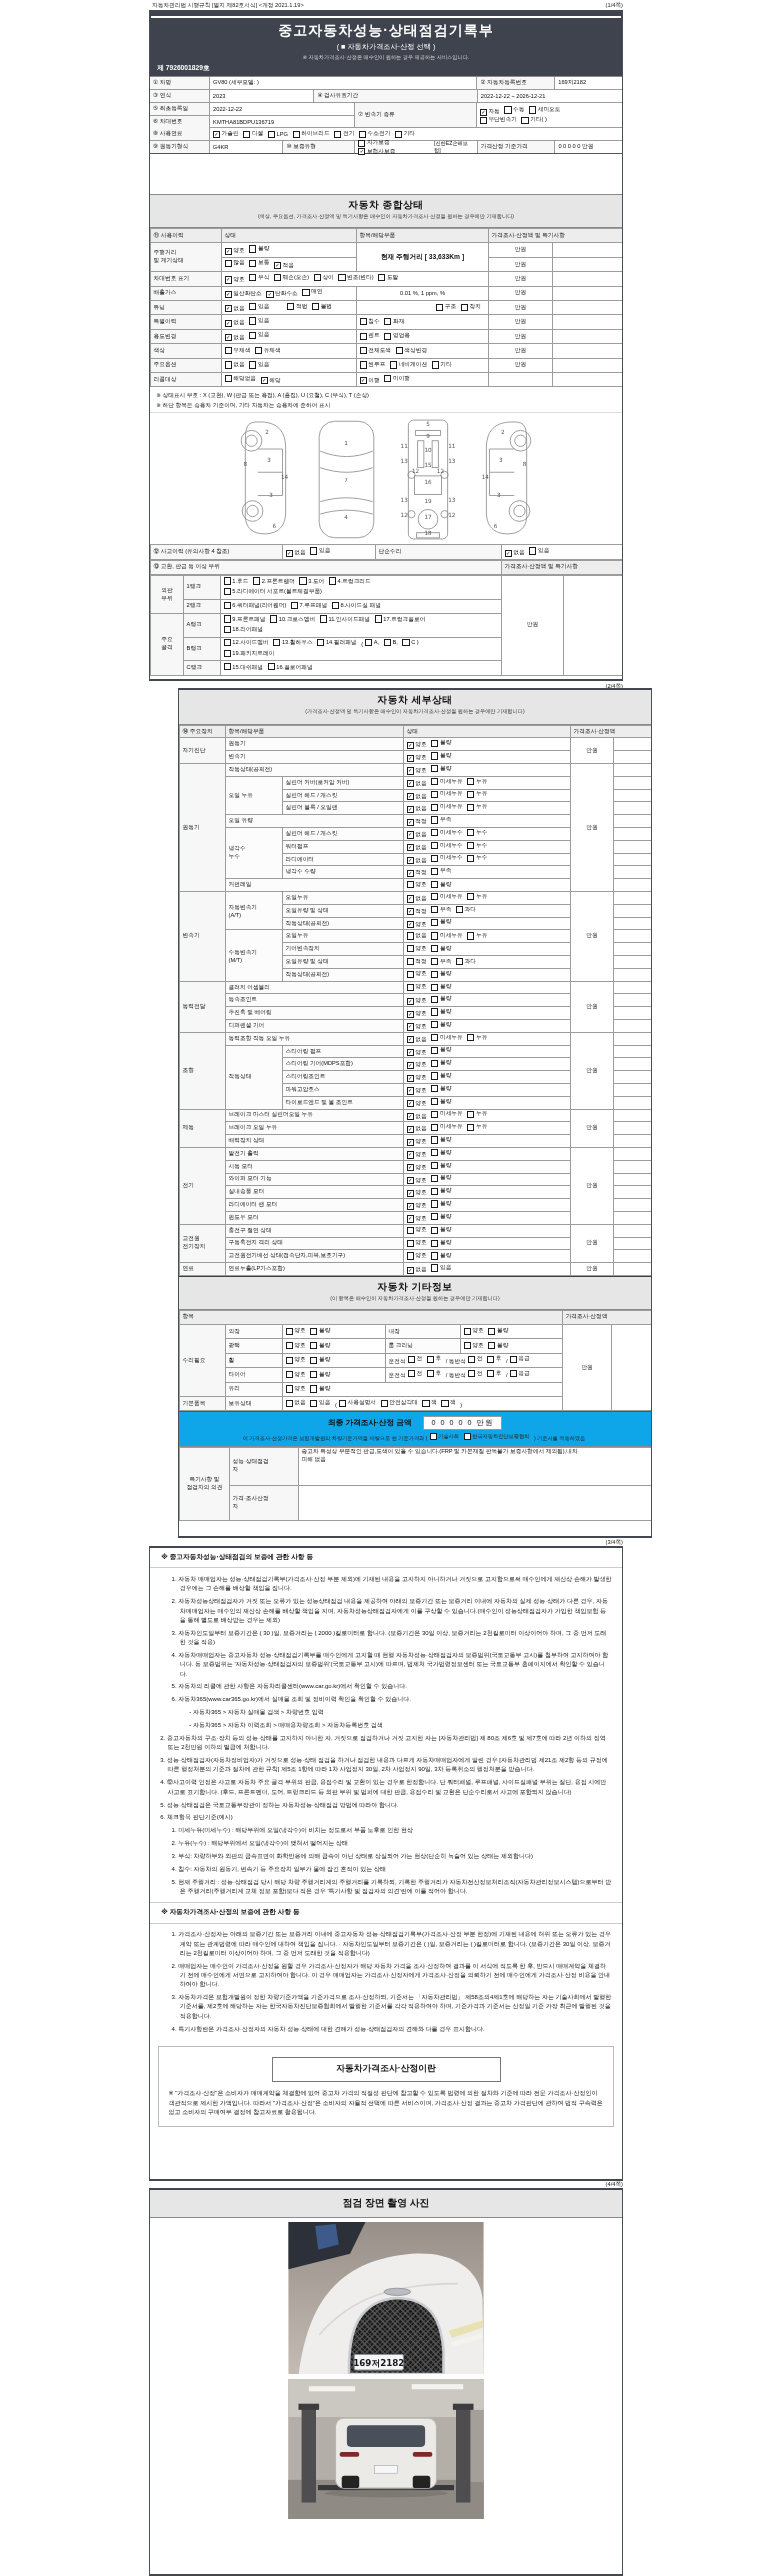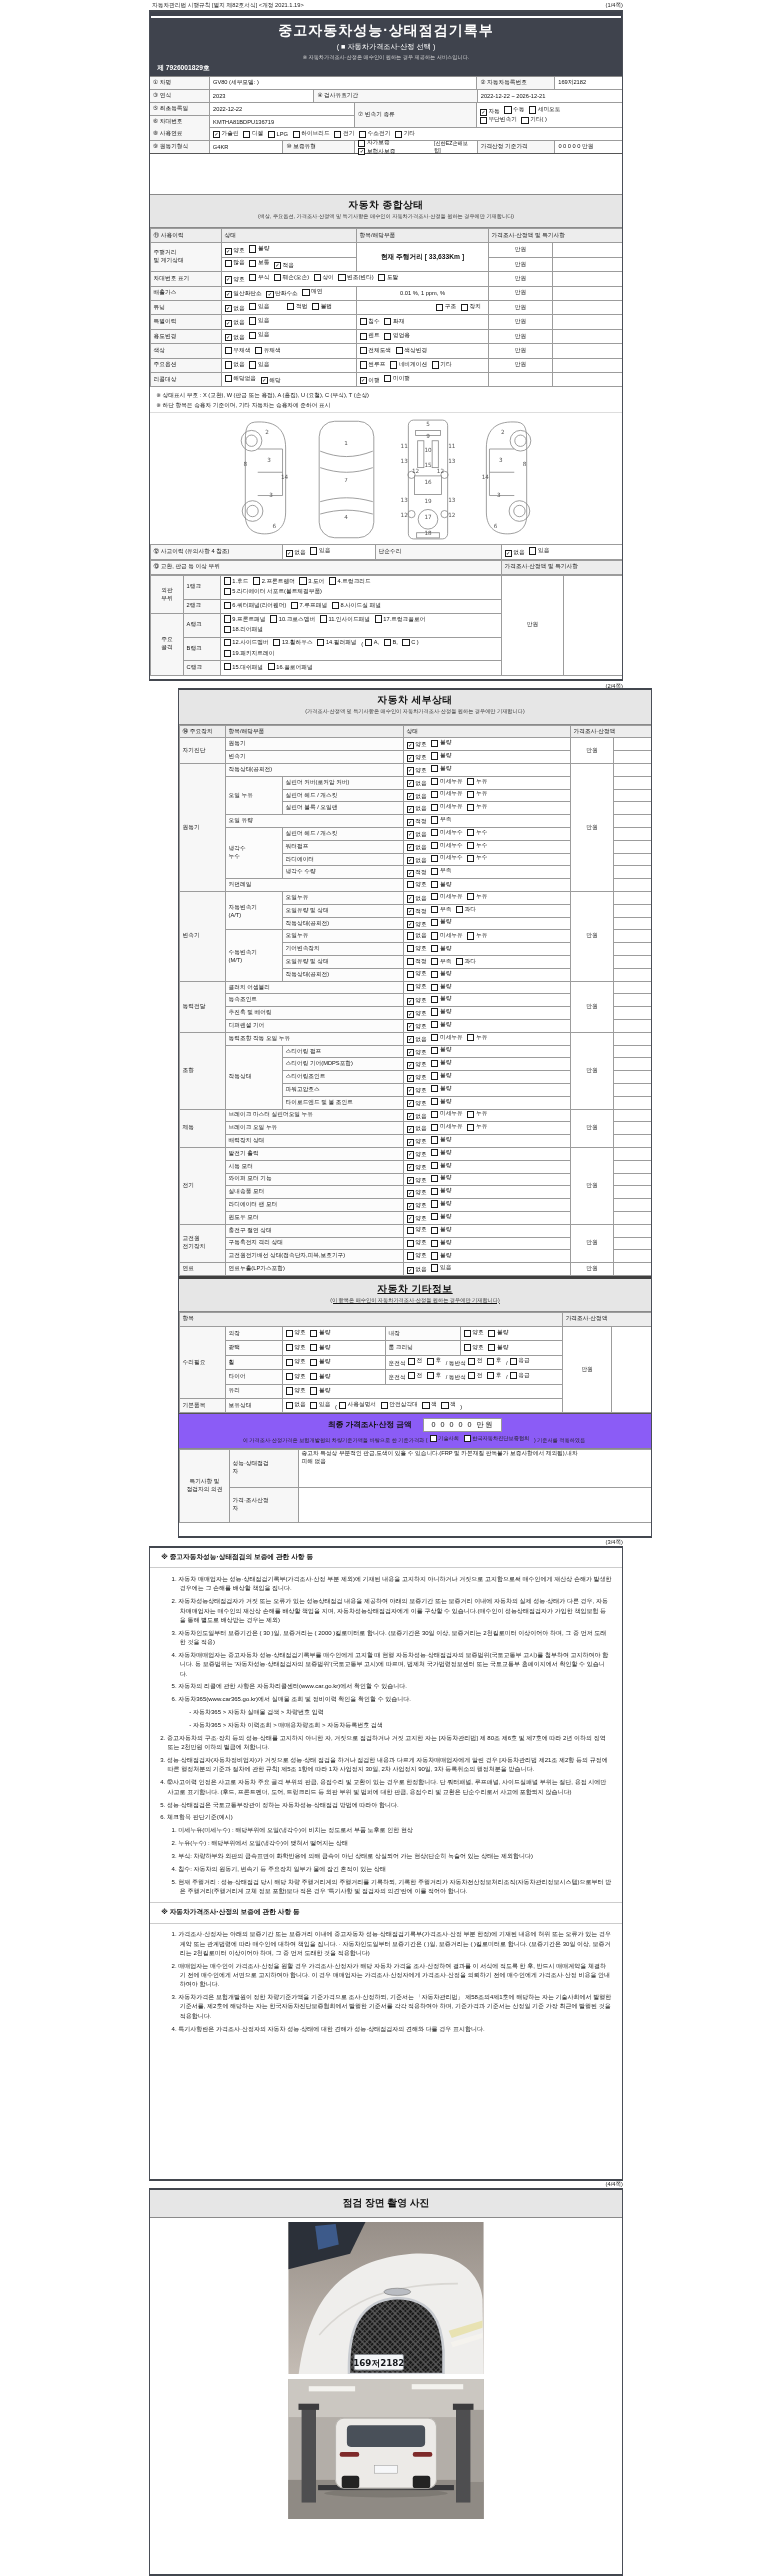--- a/index.html
+++ b/index.html
@@ -54,21 +54,21 @@
   .nt{padding:3.1px 10.3px 2.1px 10.3px;font-size:6px;line-height:9.3px;}
   .nli{margin:3.6px 0;}
   .nli.lv0{padding-left:7.2px;text-indent:-7.2px;}
   .nli.lv1{margin-left:11.3px;padding-left:8.2px;text-indent:-8.2px;}
   .nli.lv2{margin-left:29px;}
   .nsub{font-size:6.7px;font-weight:bold;padding:5.2px 11.3px;border-bottom:0.5px solid #ccc;border-top:0.5px solid #ccc;}
   .vbox{width:227px;margin:8.2px auto 5.2px;border:0.8px solid #777;text-align:center;font-size:8.8px;font-weight:bold;padding:5.2px 0;}
   .vboxwrap{border:0.5px solid #bbb;margin:6.2px 8.2px 7.2px;padding:2.1px 5.2px 6.2px;}
   .vnote{font-size:6px;line-height:9.8px;padding:2.1px 4.1px;}
   
-  .fband{background:#8b5cf6;border-top:1px solid #555;border-bottom:0.5px solid #8a8a8a;text-align:center;padding:3.6px 0 4.1px;}
+  .fband{background:#0ea5e9;border-top:1px solid #555;border-bottom:0.5px solid #8a8a8a;text-align:center;padding:3.6px 0 4.1px;}
   .famount{display:inline-block;border:0.5px solid #999;background:#fff;padding:1px 7.2px;font-size:7.2px;margin-left:9.3px;letter-spacing:1.5px;}
   .fband .ft{font-size:7.7px;font-weight:bold;display:inline-block;vertical-align:middle;}
   .fnote{font-size:5.2px;margin-top:2.6px;color:#222;}
   
   .photoband{background:#e6e6e6;border-bottom:0.5px solid #8a8a8a;text-align:center;padding:7.2px 0;}
   .photoband .bt{font-size:9.8px;font-weight:bold;}
   .photos{display:flex;flex-direction:column;align-items:center;gap:4.1px;padding-top:4.1px;}
   .signbox{margin:4.1px 6.2px 3.1px;border:0.5px solid #999;position:relative;}
   .signhd{text-align:center;font-size:8.8px;font-weight:bold;padding:4.1px 0 2.1px;}
   .fee{position:absolute;right:7.2px;top:5.2px;color:#1f35cf;font-weight:bold;font-size:7.2px;}
@@ -1178,21 +1178,21 @@
             </span><span class="ck">
               <i class="bx"></i>
               <em>있음</em>
             </span></td>
           <td class="price" style="height: 10.8px;"><span class="tx">만원</span> </td>
           <td class="blank" style="height: 10.8px;"></td>
         </tr>
       </tbody>
     </table>
 
-  <div class="band" style="height:25px;border-top:3px solid #404040;text-decoration:underline;">
+  <div class="band" style="height:25px;border-top:1px solid #404040;">
     <div class="bt">자동차 기타정보</div>
     <div class="bn">(이 항목은 매수인이 자동차가격조사·산정을 원하는 경우에만 기재합니다)</div>
   </div>
   <table class="frm">
       <colgroup>
         <col style="width:46px">
         <col style="width:57px">
         <col style="width:103px">
         <col style="width:75px">
         <col style="width:102px">
@@ -1389,20 +1389,24 @@
       <div class="nli lv1">4.  침수: 자동차의 원동기, 변속기 등 주요장치 일부가 물에 잠긴 흔적이 있는 상태</div>
       <div class="nli lv1">5.  현재 주행거리 : 성능·상태점검 당시 해당 차량 주행거리계의 주행거리를 기록하되, 기록한 주행거리가 자동차전산정보처리조직(자동차관리정보시스템)으로부터 받은 주행거리(주행거리계 교체 정보 포함)보다 적은 경우 '특기사항 및 점검자의 의견'란에 이를 적어야 합니다.</div>
     </div>
   <div class="nsub">※ 자동차가격조사·산정의 보증에 관한 사항 등</div>
   <div class="nt">
       <div class="nli lv1">1.  가격조사·산정자는 아래의 보증기간 또는 보증거리 이내에 중고자동차 성능·상태점검기록부(가격조사·산정 부분 한정)에 기재된 내용에 허위 또는 오류가 있는 경우 계약 또는 관계법령에 따라 매수인에 대하여 책임을 집니다.  · 자동차인도일부터 보증기간은 (      )일, 보증거리는 (      )킬로미터로 합니다. (보증기간은 30일 이상, 보증거리는 2천킬로미터 이상이어야 하며, 그 중 먼저 도래한 것을 적용합니다)</div>
       <div class="nli lv1">2.  매매업자는 매수인이 가격조사·산정을 원할 경우 가격조사·산정자가 해당 자동차 가격을 조사·산정하여 결과를 이 서식에 적도록 한 후, 반드시 매매계약을 체결하기 전에 매수인에게 서면으로 고지하여야 합니다. 이 경우 매매업자는 가격조사·산정자에게 가격조사·산정을 의뢰하기 전에 매수인에게 가격조사·산정 비용을 안내하여야 합니다.</div>
       <div class="nli lv1">3.  자동차가격은 보험개발원이 정한 차량기준가액을 기준가격으로 조사·산정하되, 기준서는 「자동차관리법」 제58조의4제1호에 해당하는 자는 기술사회에서 발행한 기준서를, 제2호에 해당하는 자는 한국자동차진단보증협회에서 발행한 기준서를 각각 적용하여야 하며, 기준가격과 기준서는 산정일 기준 가장 최근에 발행된 것을 적용합니다.</div>
       <div class="nli lv1">4.  특기사항란은 가격조사·산정자의 자동차 성능·상태에 대한 견해가 성능·상태점검자의 견해와 다를 경우 표시합니다.</div>
     </div>
+  <div class="vboxwrap">
+    <div class="vbox">자동차가격조사·산정이란</div>
+    <div class="vnote">※ "가격조사·산정"은 소비자가 매매계약을 체결함에 있어 중고차 가격의 적절성 판단에 참고할 수 있도록 법령에 의한 절차와 기준에 따라 전문 가격조사·산정인이 객관적으로 제시한 가액입니다. 따라서 "가격조사·산정"은 소비자의 자율적 선택에 따른 서비스이며, 가격조사·산정 결과는 중고차 가격판단에 관하여 법적 구속력은 없고 소비자의 구매여부 결정에 참고자료로 활용됩니다.</div>
+  </div>
 </div>
 <div class="abs pgmark" style="right:150px;top:2181px;">(4/4쪽)</div>
 
 <div class="page" style="top:2188px;height:388px;">
   <div class="photoband">
     <div class="bt">점검 장면 촬영 사진</div>
   </div>
   <div class="photos">
     <svg width="196" height="152" viewBox="0 0 380 296">
       <defs>

